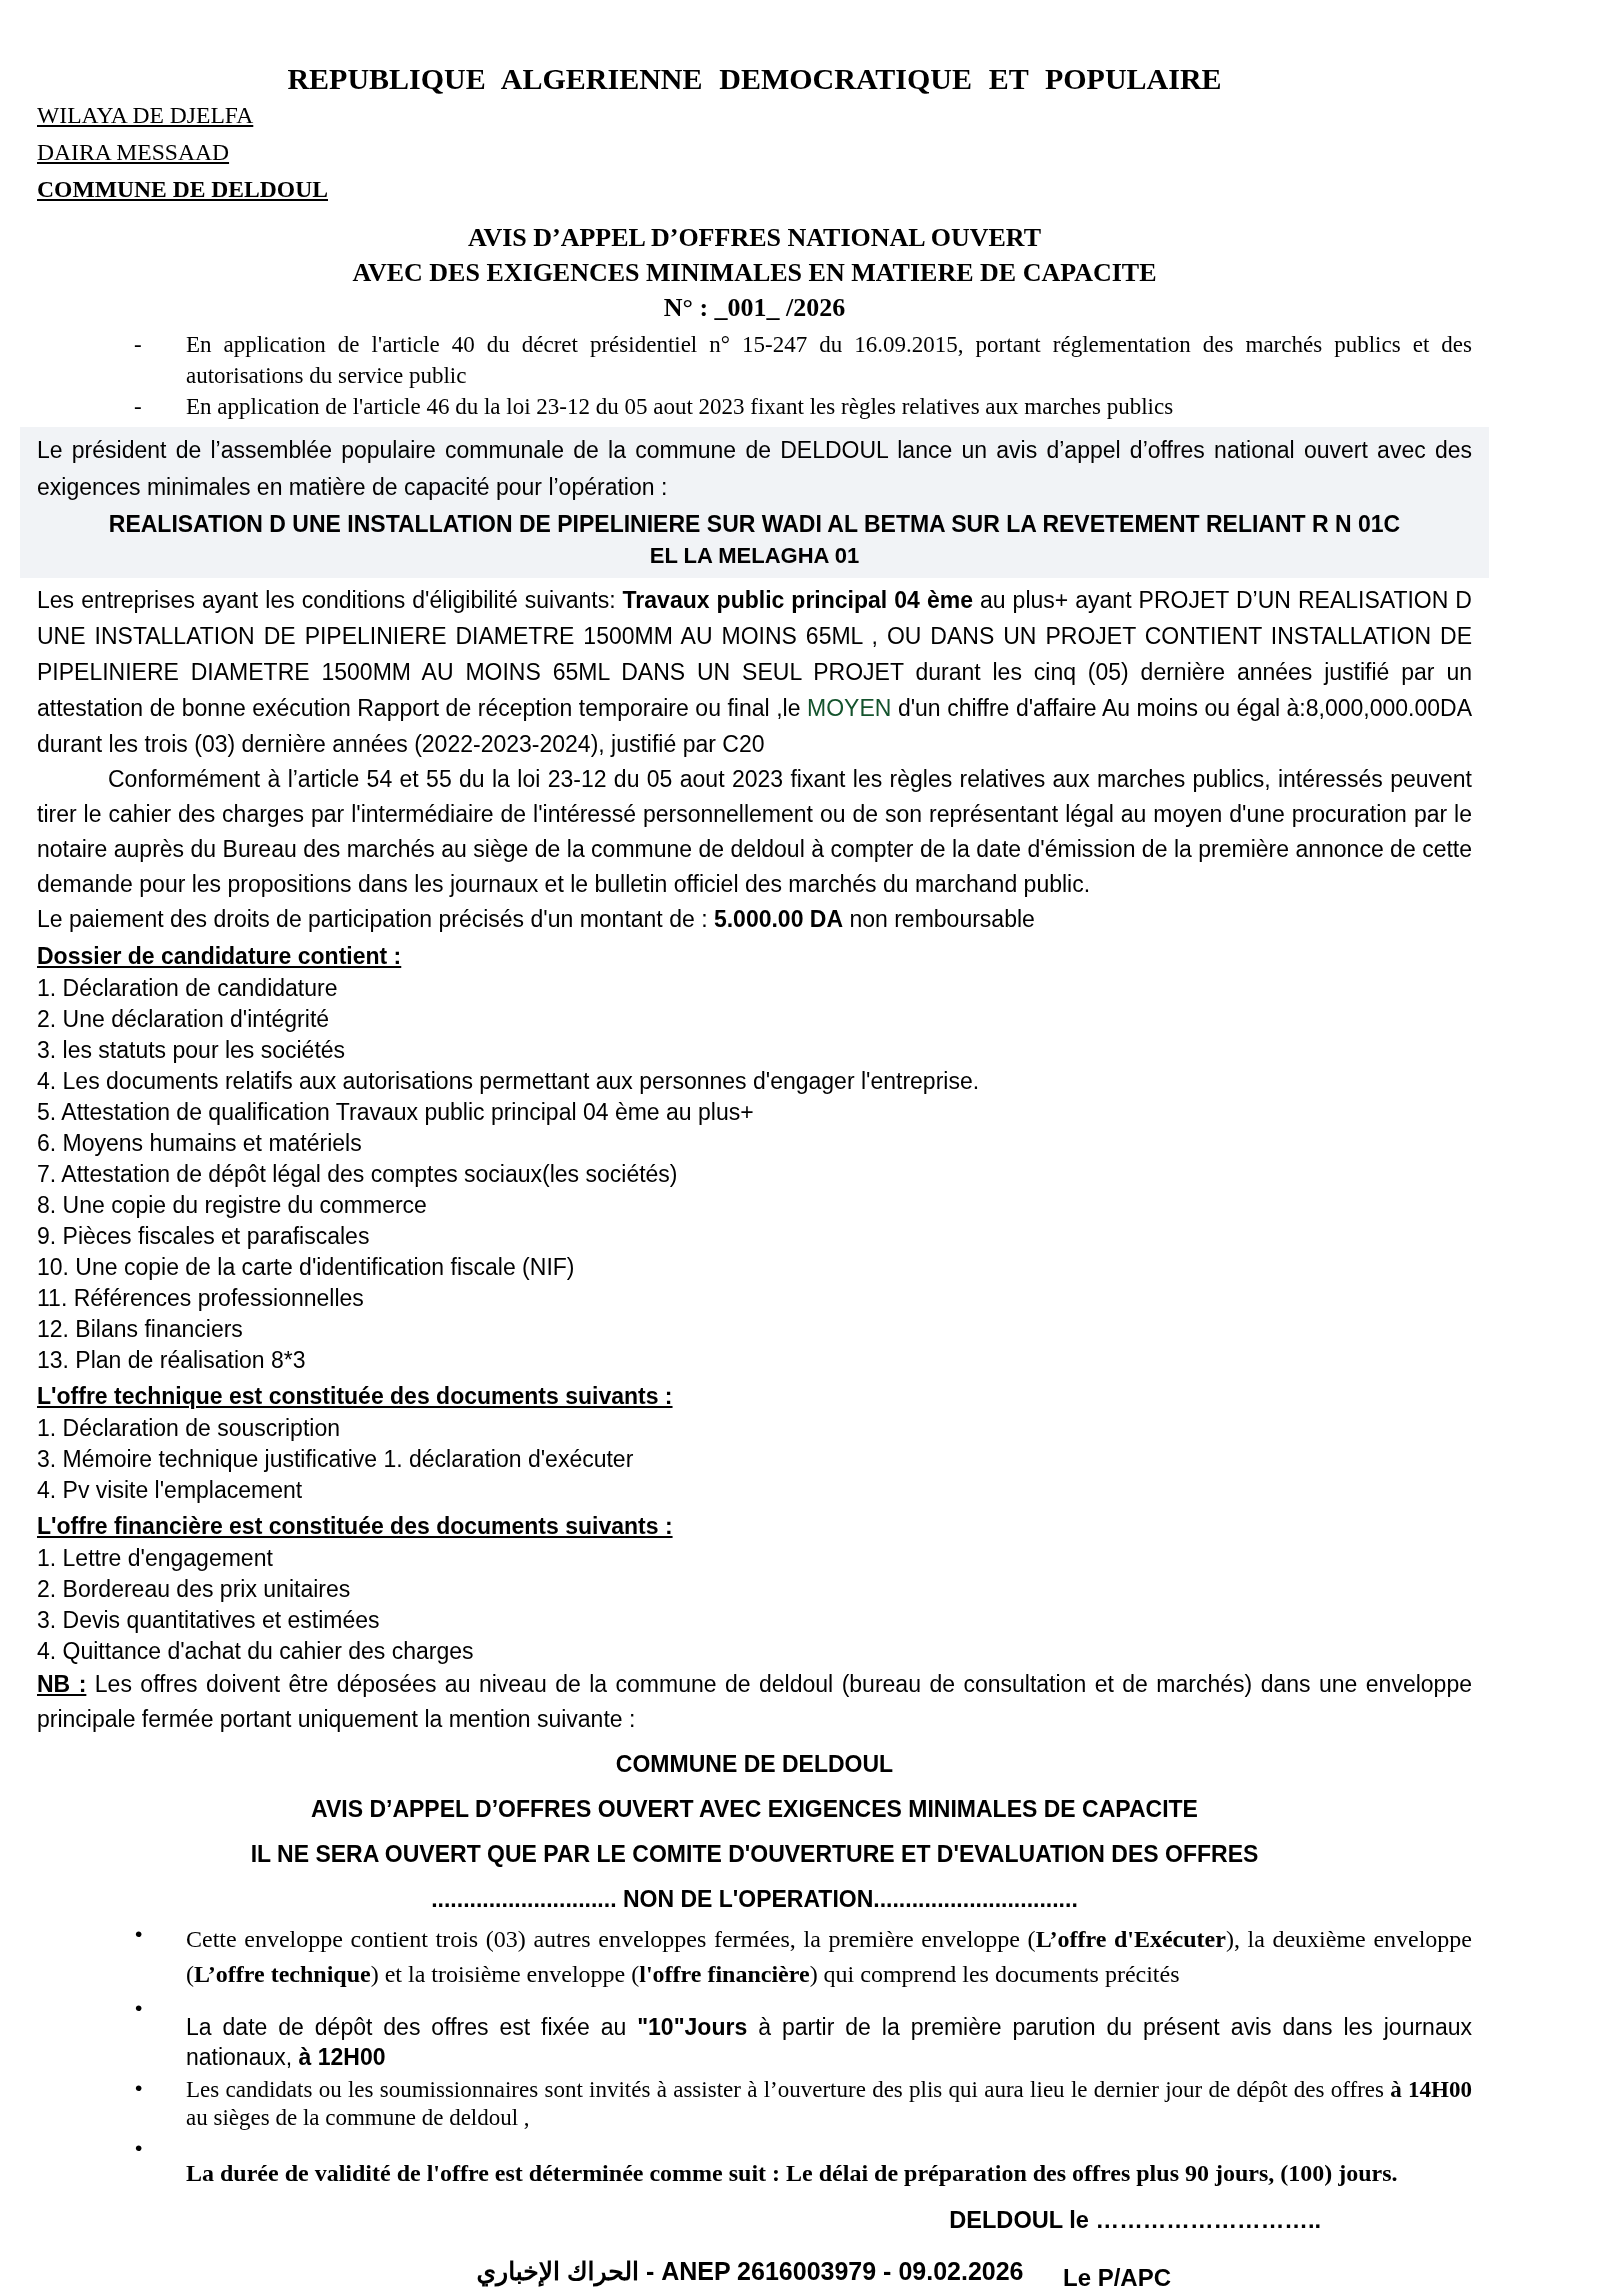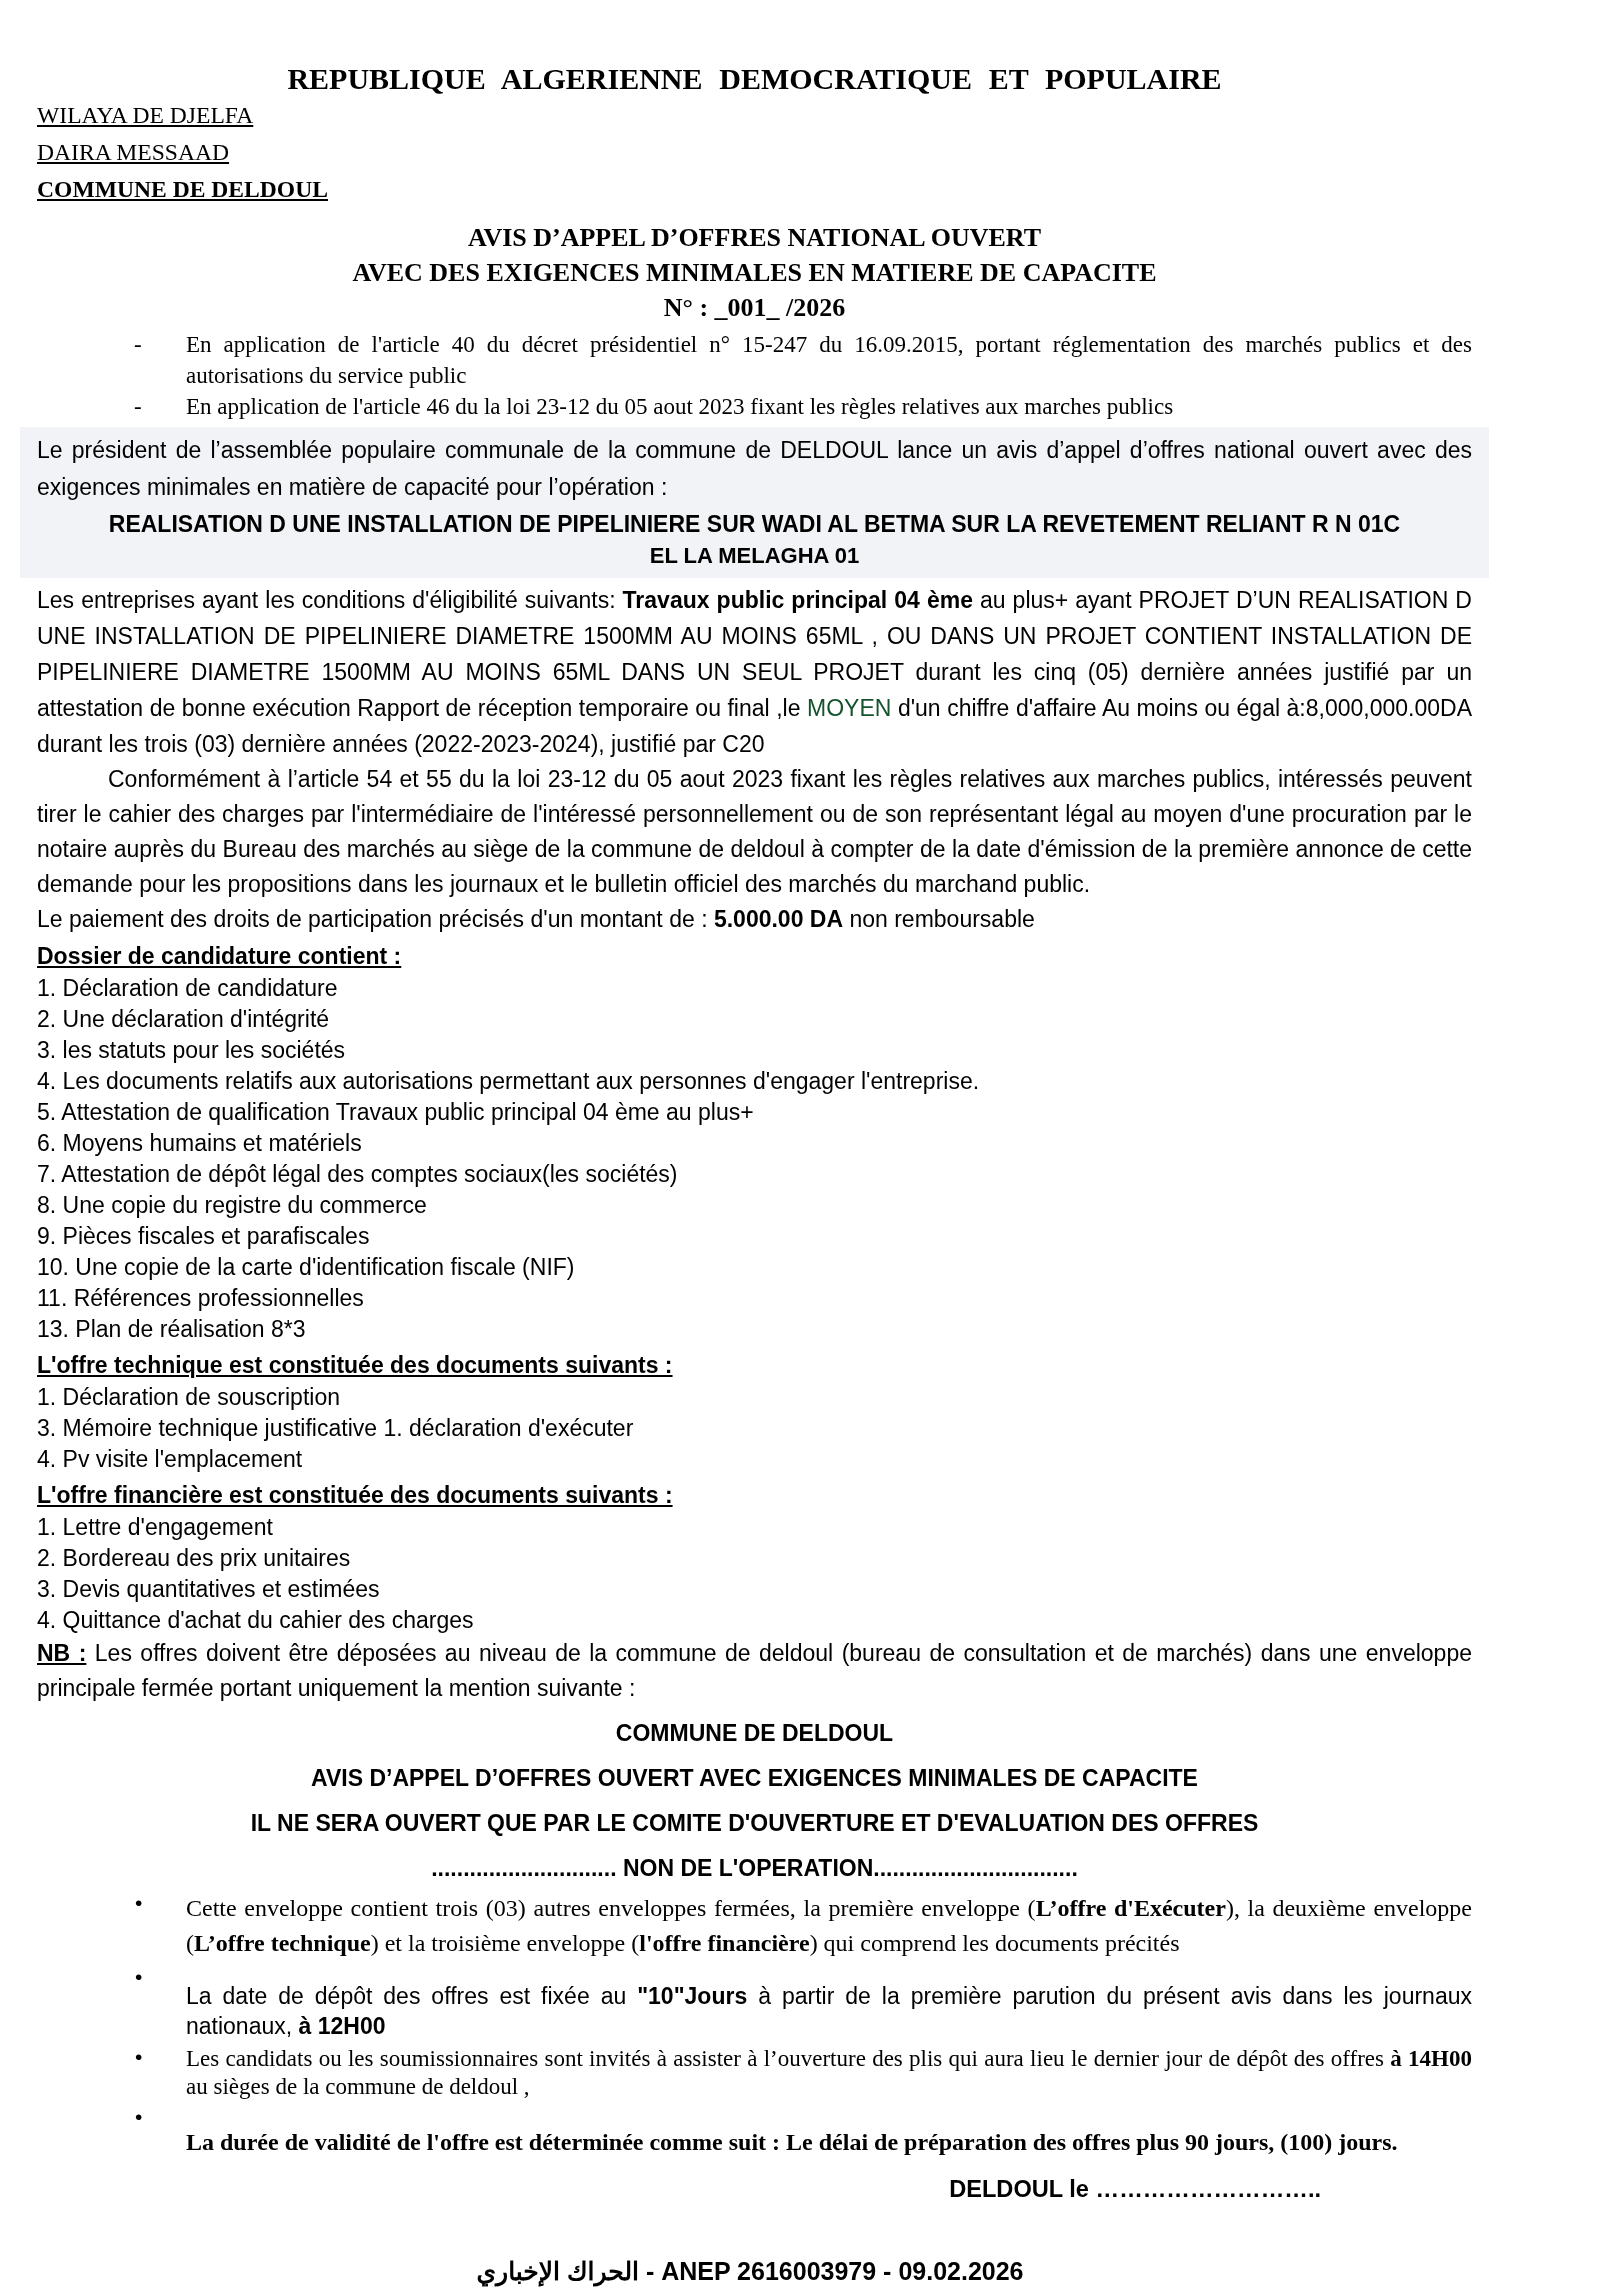--- a/index.html
+++ b/index.html
@@ -116,20 +116,21 @@
     <div class="doc-item">2. Une déclaration d'intégrité</div>
     <div class="doc-item">3. les statuts pour les sociétés</div>
     <div class="doc-item">4. Les documents relatifs aux autorisations permettant aux personnes d'engager l'entreprise.</div>
     <div class="doc-item">5. Attestation de qualification Travaux public principal 04 ème  au plus+</div>
     <div class="doc-item">6.  Moyens humains et matériels</div>
     <div class="doc-item">7. Attestation de dépôt légal des comptes sociaux(les sociétés)</div>
     <div class="doc-item">8. Une copie du registre du commerce</div>
     <div class="doc-item">9. Pièces fiscales et parafiscales</div>
     <div class="doc-item">10. Une copie de la carte d'identification fiscale (NIF)</div>
     <div class="doc-item">11. Références professionnelles</div>
+    <div class="doc-item">12. Bilans financiers</div>
     <div class="doc-item">13. Plan de réalisation 8*3</div>
   </div>
 
   <div class="list-heading">L'offre technique est constituée des documents suivants :</div>
   <div>
     <div class="doc-item">1. Déclaration de souscription</div>
     <div class="doc-item">3. Mémoire technique justificative 1. déclaration d'exécuter</div>
     <div class="doc-item">4. Pv visite l'emplacement</div>
   </div>
 
@@ -161,17 +162,18 @@
       <span class="marker">•</span>
       <p class="content"><span>Les candidats ou les soumissionnaires sont invités à assister à l’ouverture des plis qui aura lieu le dernier jour de dépôt des offres     </span><span class="b">à 14H00</span><span> au sièges de la commune de deldoul ,</span></p>
     </div>
     <div class="final-item fb3">
       <span class="marker">•</span>
       <p class="content"><span class="b">La durée de validité de l'offre est déterminée comme suit : Le délai de préparation des offres plus 90 jours, (100) jours.</span></p>
     </div>
   </div>
 
   <div class="sig-date">DELDOUL  le ………………………..</div>
+  <div class="sig-role">Le P/APC</div>
 
   <div class="anep-footer">الحراك الإخباري - ANEP 2616003979 - 09.02.2026</div>
 
 </div>
 
 
 </body></html>

